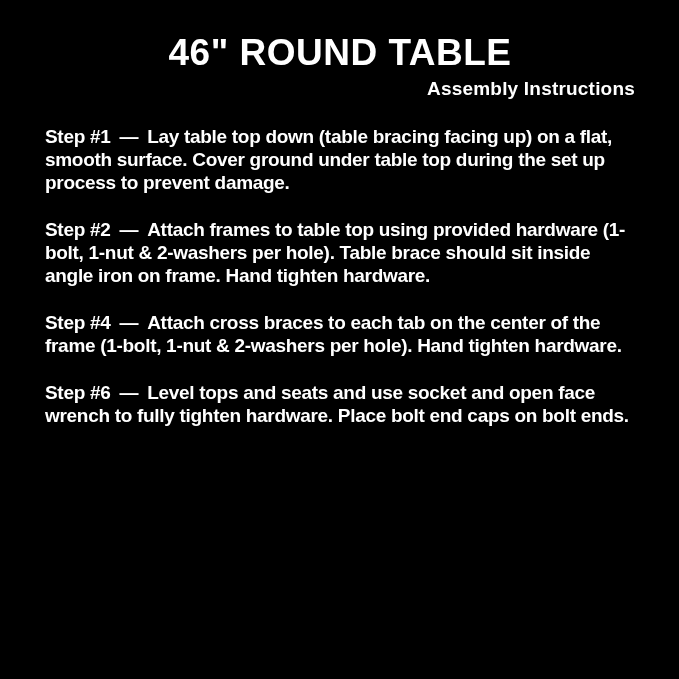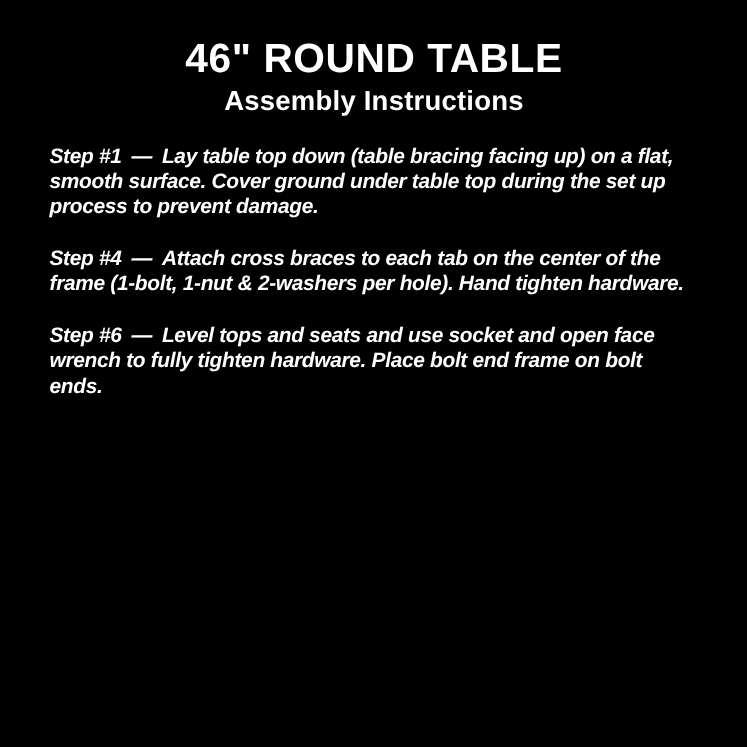--- a/index.html
+++ b/index.html
@@ -20,29 +20,28 @@
     overflow: hidden;
   }
   .title {
     font-size: 37px;
     line-height: 1.1;
     text-align: center;
     letter-spacing: 0.5px;
     margin: 6px 0 4px 0;
   }
   .subtitle {
-    font-size: 25px;
+    font-size: 19px;
     line-height: 1.15;
-    text-align: center;
+    text-align: right;
     letter-spacing: 0.2px;
     margin: 0 0 25px 0;
   }
   .steps {
     text-align: left;
-    font-style: italic;
   }
   .step {
     font-size: 19px;
     line-height: 23px;
     letter-spacing: -0.3px;
     margin: 0 0 24px 0;
   }
   .step-dash {
     display: inline-block;
     margin: 0 9px;
@@ -51,20 +50,21 @@
 </head>
 <body>
 
 <div class="sheet">
   <h1 class="title">46" ROUND TABLE</h1>
   <h2 class="subtitle">Assembly Instructions</h2>
 
   <div class="steps">
     <p class="step"><span>Step #1</span><span class="step-dash">—</span><span>Lay table top down (table bracing facing up) on a flat, smooth surface. Cover ground under table top during the set up process to prevent damage.</span></p>
 
+    <p class="step"><span>Step #2</span><span class="step-dash">—</span><span>Attach frames to table top using provided hardware (1-bolt, 1-nut &amp; 2-washers per hole). Table brace should sit inside angle iron on frame. Hand tighten hardware.</span></p>
 
 
     <p class="step"><span>Step #4</span><span class="step-dash">—</span><span>Attach cross braces to each tab on the center of the frame (1-bolt, 1-nut &amp; 2-washers per hole). Hand tighten hardware.</span></p>
 
 
-    <p class="step"><span>Step #6</span><span class="step-dash">—</span><span>Level tops and seats and use socket and open face wrench to fully tighten hardware. Place bolt end frame on bolt ends.</span></p>
+    <p class="step"><span>Step #6</span><span class="step-dash">—</span><span>Level tops and seats and use socket and open face wrench to fully tighten hardware. Place bolt end caps on bolt ends.</span></p>
   </div>
 </div>
 
 </body></html>

